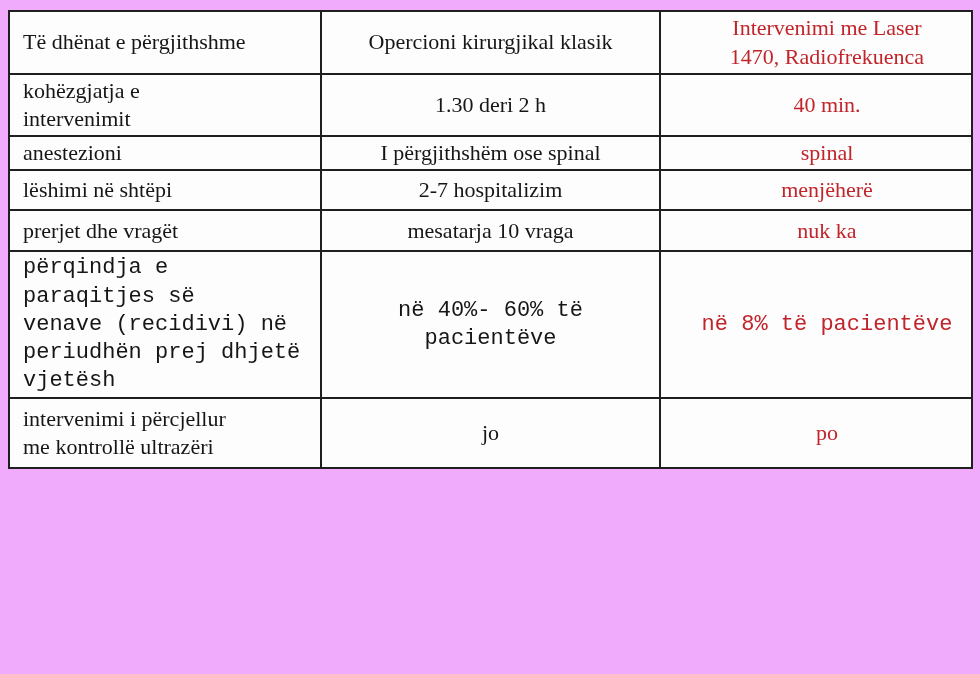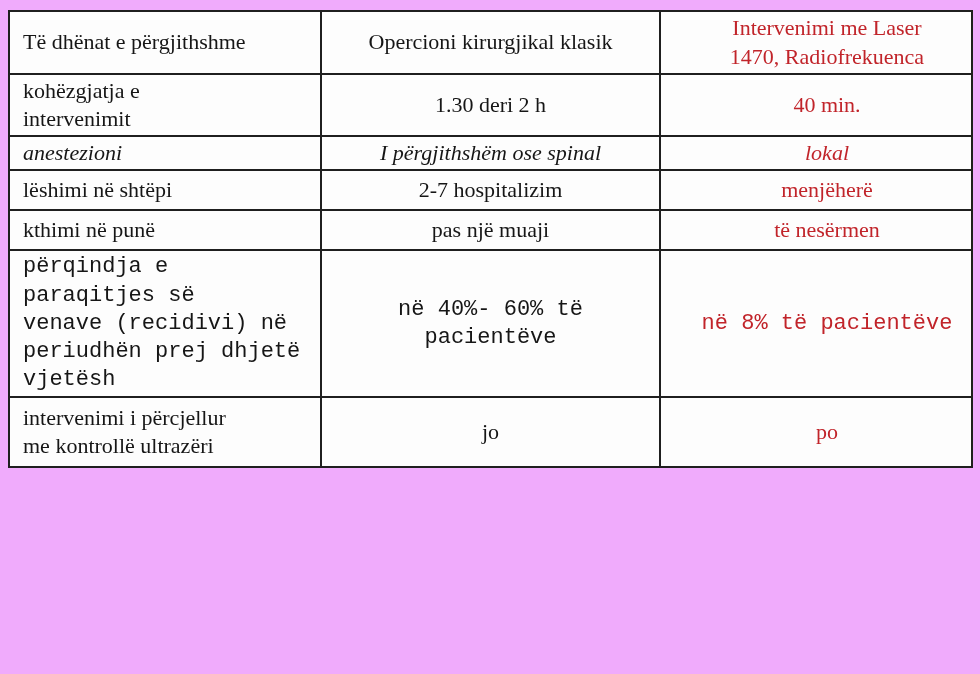--- a/index.html
+++ b/index.html
@@ -50,21 +50,21 @@
   table.cmp .val {
     text-align: center;
   }
   table.cmp .red {
     color: #c1242a;
     padding-left: 28px;
   }
   
   tr.r-head   { height: 63px; }
   tr.r-dur    { height: 62px; border-radius: 7px; }
-  tr.r-anes   { height: 26px; font-style: italic; }
+  tr.r-anes   { height: 26px; }
   tr.r-home   { height: 40px; }
   tr.r-cuts   { height: 41px; }
   tr.r-swell  { height: 39px; }
   tr.r-work   { height: 40px; }
   tr.r-recid  { height: 134px; font-family: Liberation Mono, monospace; }
   tr.r-risk   { height: 126px; }
   tr.r-ultra  { height: 70px; }
 </style>
 </head>
 <body>
@@ -85,31 +85,31 @@
       </tr>
       <tr class="r-dur">
         <td class="lab">kohëzgjatja e
 intervenimit</td>
         <td class="val">1.30 deri 2 h</td>
         <td class="val red">40 min.</td>
       </tr>
       <tr class="r-anes">
         <td class="lab">anestezioni</td>
         <td class="val">I përgjithshëm ose spinal</td>
-        <td class="val red">lokal</td>
+        <td class="val red">spinal</td>
       </tr>
       <tr class="r-home">
         <td class="lab">lëshimi në shtëpi</td>
         <td class="val">2-7 hospitalizim</td>
         <td class="val red">menjëherë</td>
       </tr>
-      <tr class="r-work">
-        <td class="lab">kthimi në punë</td>
-        <td class="val">pas një muaji</td>
-        <td class="val red">të nesërmen</td>
+      <tr class="r-cuts">
+        <td class="lab">prerjet dhe vragët</td>
+        <td class="val">mesatarja 10 vraga</td>
+        <td class="val red">nuk ka</td>
       </tr>
       <tr class="r-recid">
         <td class="lab">përqindja e paraqitjes së
 venave (recidivi) në
 periudhën prej dhjetë
 vjetësh</td>
         <td class="val">në 40%- 60% të pacientëve</td>
         <td class="val red">në 8% të pacientëve</td>
       </tr>
       <tr class="r-ultra">

